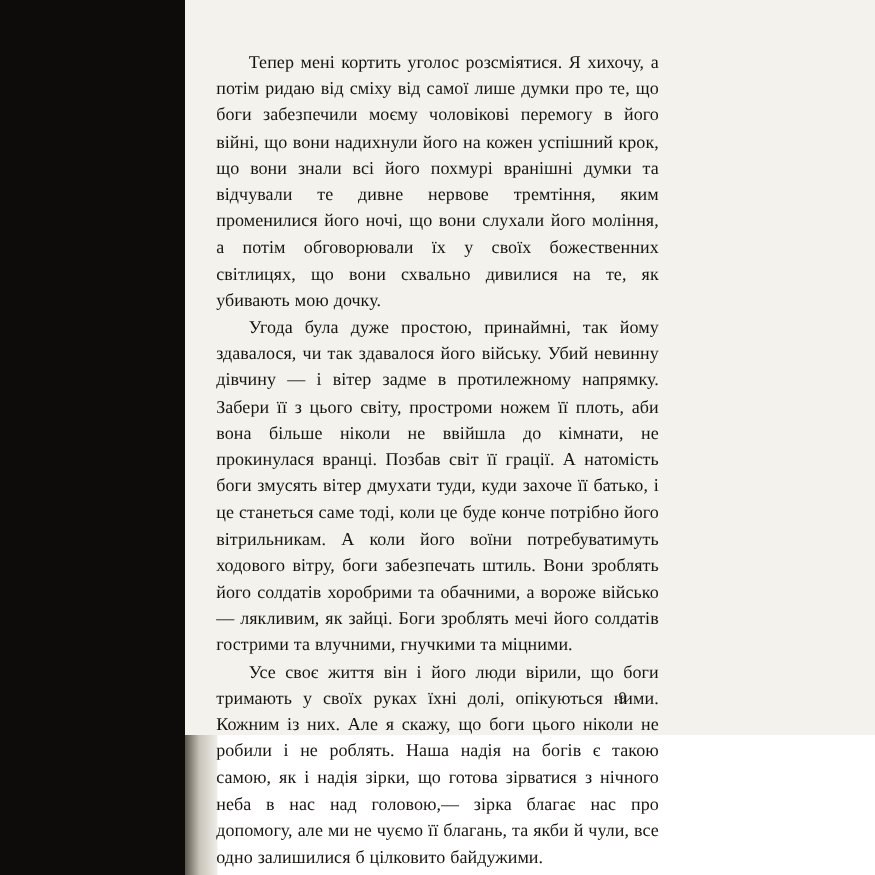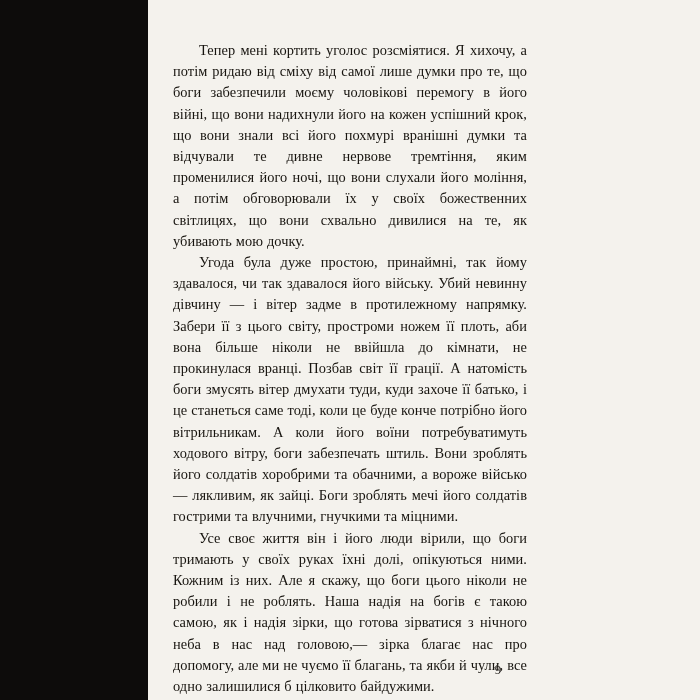--- a/index.html
+++ b/index.html
@@ -9,21 +9,21 @@
   body {
     width: 700px;
     height: 700px;
     background: #ffffff;
     font-family: "Liberation Serif", serif;
     overflow: hidden;
   }
   .page {
     position: relative;
     width: 700px;
-    height: 700px;
+    height: 588px;
     background: #f3f1ec;
     box-sizing: border-box;
   }
   
   .spine {
     position: absolute;
     left: 0;
     top: 0;
     width: 148px;
     height: 700px;

